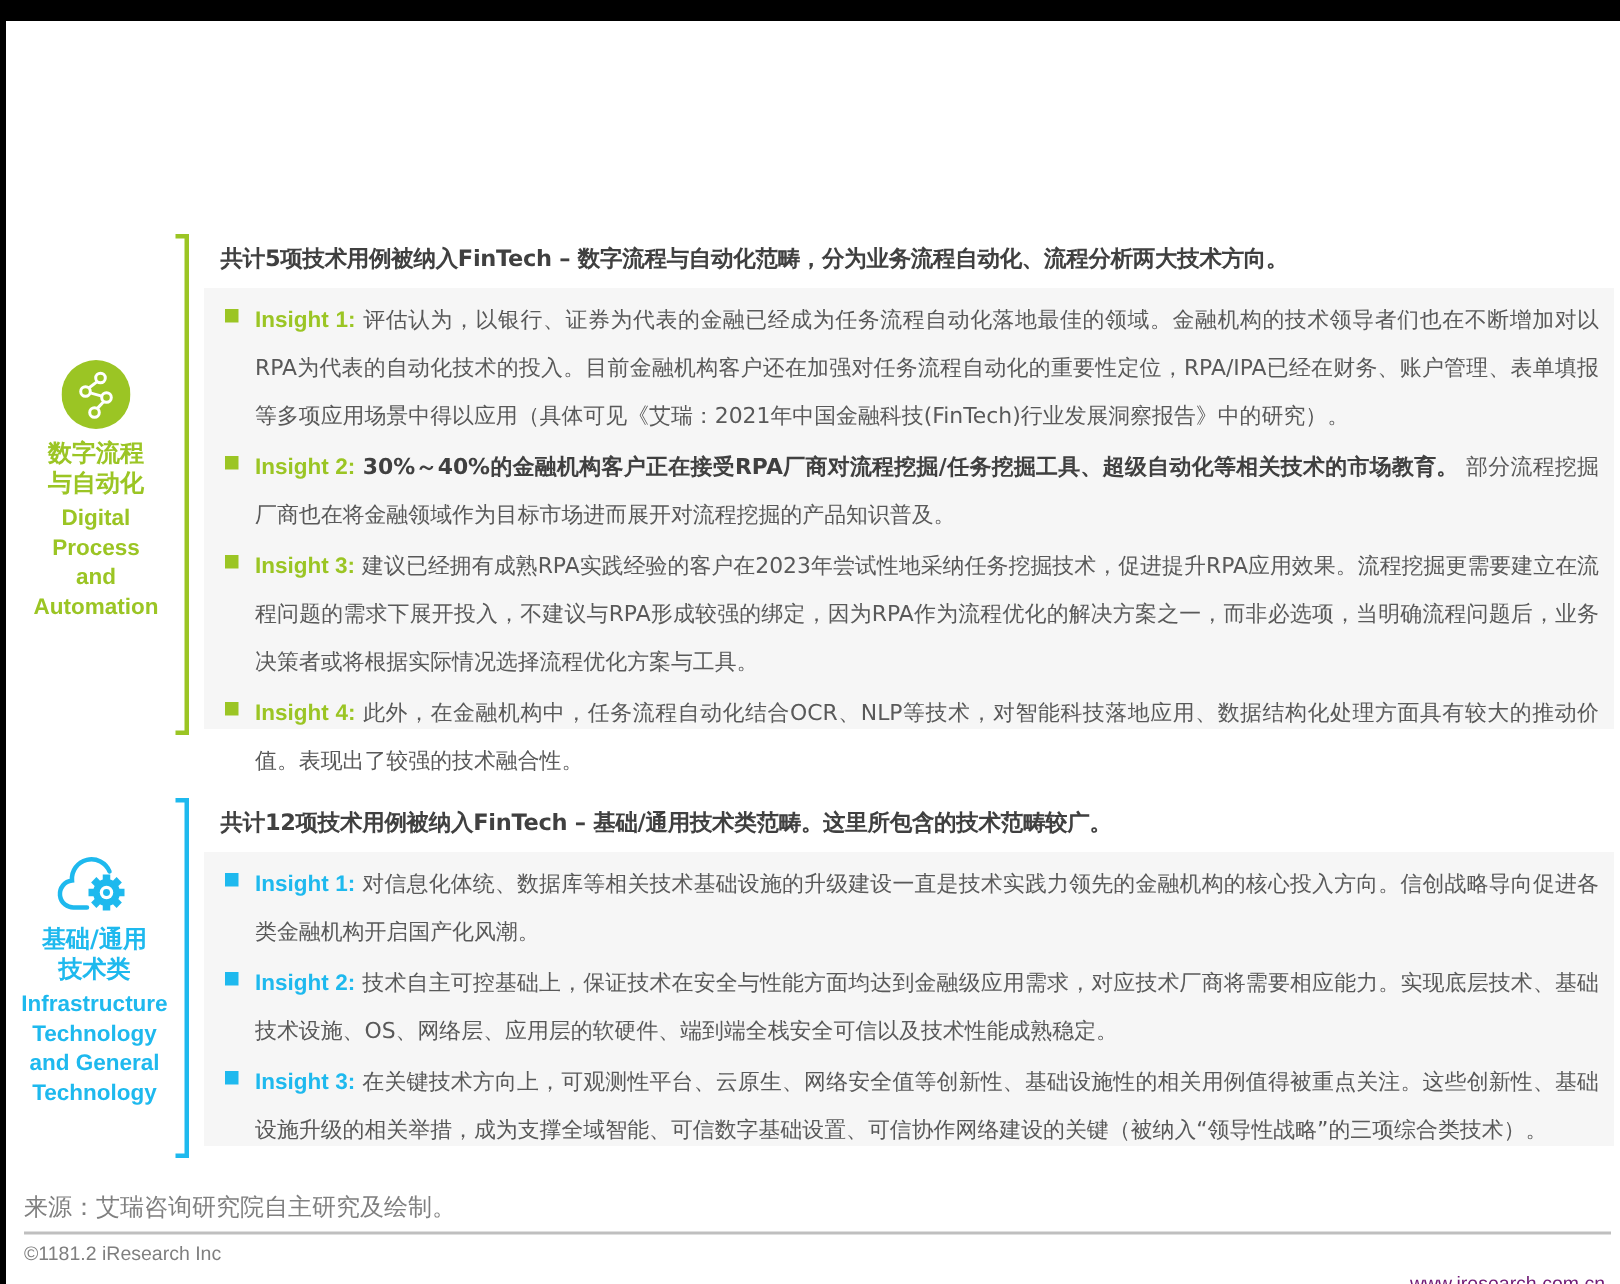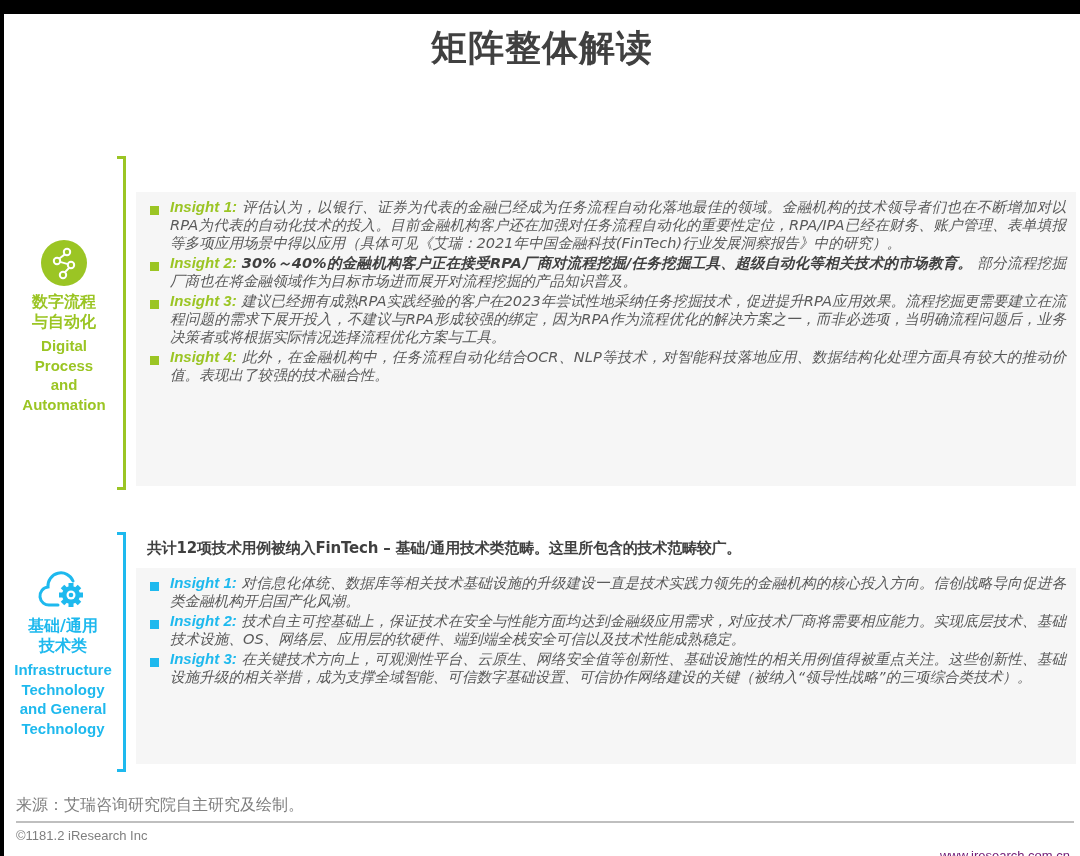--- a/index.html
+++ b/index.html
@@ -47,24 +47,23 @@
     .headline {
       position: absolute; left: 143px; font-size: 15px; font-weight: bold; color: #404040;
       font-family: "DejaVu Sans", sans-serif; white-space: nowrap; letter-spacing: -0.2px;
     }
     .box {
       position: absolute; left: 132px; width: 940px; background: #F6F6F6;
       padding: 6px 0 8px 0; box-sizing: border-box;
     }
     .insight {
       position: relative; padding-left: 34px; padding-right: 10px;
-      font-size: 14.6px; line-height: 18px; color: #595959;
+      font-size: 14.6px; line-height: 32px; color: #595959;
       font-family: "DejaVu Sans", sans-serif; margin-bottom: 2px;
       text-align: justify;
-      font-style: italic;
     }
     .bullet {
       position: absolute; left: 14px; top: 8px; width: 9px; height: 9px;
     }
     .bullet.g { background: #9BC524; }
     .bullet.b { background: #1EB9EE; }
     .ins-label { font-weight: bold; font-family: "Liberation Sans", sans-serif; font-size: 15px; }
     .ins-label.g { color: #9BC524; }
     .ins-label.b { color: #1EB9EE; }
     .bold-text { font-weight: bold; color: #404040; }
@@ -80,21 +79,20 @@
       position: absolute; left: 12px; top: 814px; font-size: 13px; color: #7f7f7f;
     }
     .website {
       position: absolute; right: 10px; top: 814px; font-size: 13px; color: #701a75; margin-top: 20px;
     }
   </style>
 </head>
 <body>
 
 <div class="page">
-  <div class="title">矩阵整体解读</div>
 
   <div class="section sec1">
     <div class="side green" style="top:84px;">
       <svg class="side-icon" width="46" height="46" viewBox="0 0 46 46">
         <circle cx="23" cy="23" r="23" fill="#9BC524"></circle>
         <g fill="none" stroke="#fff" stroke-width="2">
           <circle cx="26" cy="12" r="3.2"></circle>
           <circle cx="16" cy="21" r="3.2"></circle>
           <circle cx="30" cy="25" r="3.2"></circle>
           <circle cx="22" cy="35" r="3.2"></circle>
@@ -108,20 +106,21 @@
         <div>与自动化</div>
       </div>
       <div class="side-en">
         <div>Digital</div>
         <div>Process</div>
         <div>and</div>
         <div>Automation</div>
       </div>
     </div>
     <div class="bracket green-b" style="top:0; height:328px;"></div>
+    <div class="headline" style="top:7px;">共计5项技术用例被纳入FinTech – 数字流程与自动化范畴，分为业务流程自动化、流程分析两大技术方向。</div>
     <div class="box" style="top:36px; height:294px;">
       <div class="insight">
         <span class="bullet g"></span>
         <span class="ins-label g">Insight 1:</span>
         <span>评估认为，以银行、证券为代表的金融已经成为任务流程自动化落地最佳的领域。金融机构的技术领导者们也在不断增加对以RPA为代表的自动化技术的投入。目前金融机构客户还在加强对任务流程自动化的重要性定位，RPA/IPA已经在财务、账户管理、表单填报等多项应用场景中得以应用（具体可见《艾瑞：2021年中国金融科技(FinTech)行业发展洞察报告》中的研究）。</span>
       </div>
       <div class="insight">
         <span class="bullet g"></span>
         <span class="ins-label g">Insight 2:</span>
         <span class="bold-text">30%～40%的金融机构客户正在接受RPA厂商对流程挖掘/任务挖掘工具、超级自动化等相关技术的市场教育。</span>

